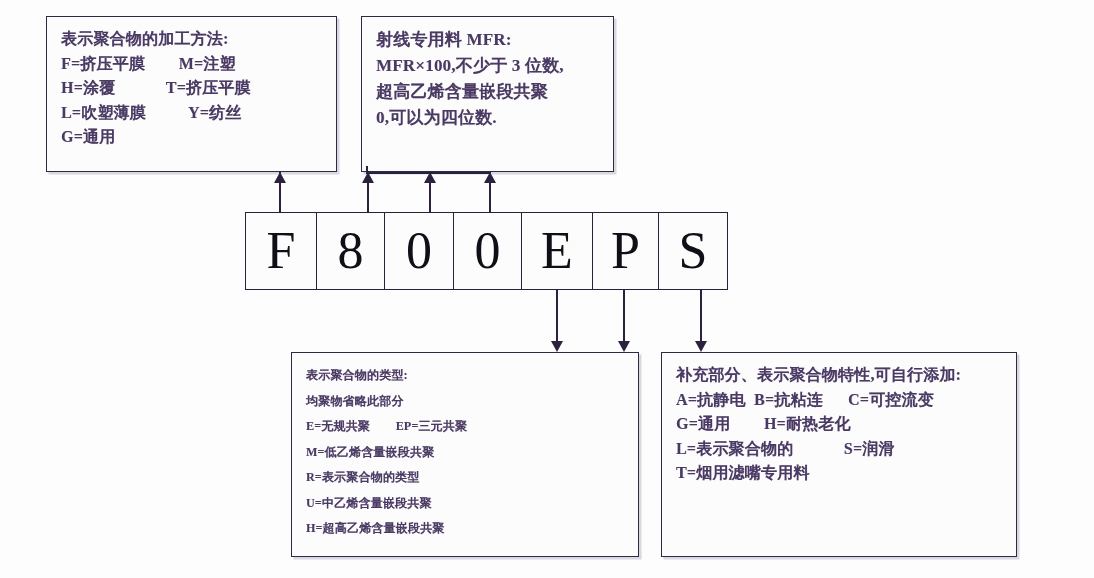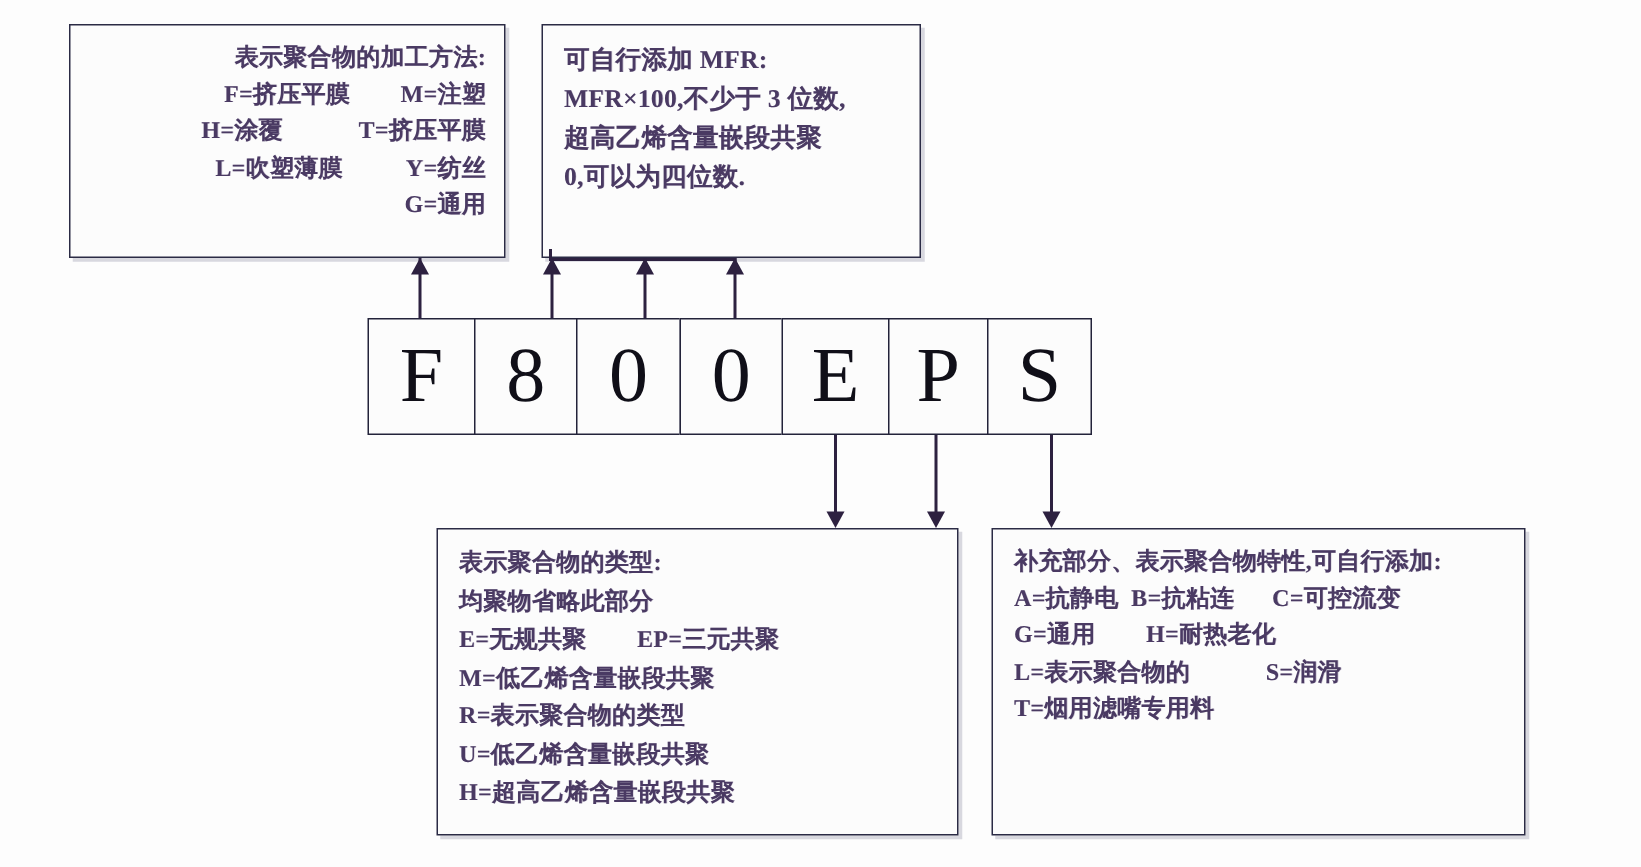--- a/index.html
+++ b/index.html
@@ -31,28 +31,28 @@
     color: #4a3a63;
     font-family: "Liberation Serif", "DejaVu Serif", serif;
     font-weight: bold;
     font-size: 16.5px;
     line-height: 23.5px;
     white-space: pre;
     letter-spacing: 0.2px;
     text-shadow: 0.4px 0.3px 0 rgba(80,60,110,0.35);
   }
 
-  #box-process { left: 46px;  top: 16px;  width: 291px; height: 156px; text-align: right; }
+  #box-process { left: 46px;  top: 16px;  width: 291px; height: 156px; }
   #box-mfr     { left: 361px; top: 16px;  width: 253px; height: 156px; }
   #box-type    { left: 291px; top: 352px; width: 348px; height: 205px; }
   #box-extra   { left: 661px; top: 352px; width: 356px; height: 205px; }
 
   #box-process .line { font-size: 16px; line-height: 24.5px; }
   #box-mfr .line     { font-size: 17px; line-height: 26px; }
-  #box-type .line    { font-size: 16px; line-height: 25.5px; }
+  #box-type .line    { font-size: 12px; line-height: 25.5px; }
   #box-extra .line   { font-size: 16px; line-height: 24.5px; }
 
   
   #code-row {
     position: absolute;
     left: 245px;
     top: 212px;
     height: 78px;
     display: flex;
   }
@@ -98,33 +98,33 @@
 
   <div class="infobox" id="box-process">
     <div class="line">表示聚合物的加工方法:</div>
     <div class="line">F=挤压平膜        M=注塑</div>
     <div class="line">H=涂覆            T=挤压平膜</div>
     <div class="line">L=吹塑薄膜          Y=纺丝</div>
     <div class="line">G=通用</div>
   </div>
 
   <div class="infobox" id="box-mfr">
-    <div class="line">可自行添加 MFR:</div>
+    <div class="line">射线专用料 MFR:</div>
     <div class="line">MFR×100,不少于 3 位数,</div>
     <div class="line">超高乙烯含量嵌段共聚</div>
     <div class="line">0,可以为四位数.</div>
   </div>
 
   <div class="infobox" id="box-type">
     <div class="line">表示聚合物的类型:</div>
     <div class="line">均聚物省略此部分</div>
     <div class="line">E=无规共聚        EP=三元共聚</div>
     <div class="line">M=低乙烯含量嵌段共聚</div>
     <div class="line">R=表示聚合物的类型</div>
-    <div class="line">U=低乙烯含量嵌段共聚</div>
+    <div class="line">U=中乙烯含量嵌段共聚</div>
     <div class="line">H=超高乙烯含量嵌段共聚</div>
   </div>
 
   <div class="infobox" id="box-extra">
     <div class="line">补充部分、表示聚合物特性,可自行添加:</div>
     <div class="line">A=抗静电  B=抗粘连      C=可控流变</div>
     <div class="line">G=通用        H=耐热老化</div>
     <div class="line">L=表示聚合物的            S=润滑</div>
     <div class="line">T=烟用滤嘴专用料</div>
   </div>

